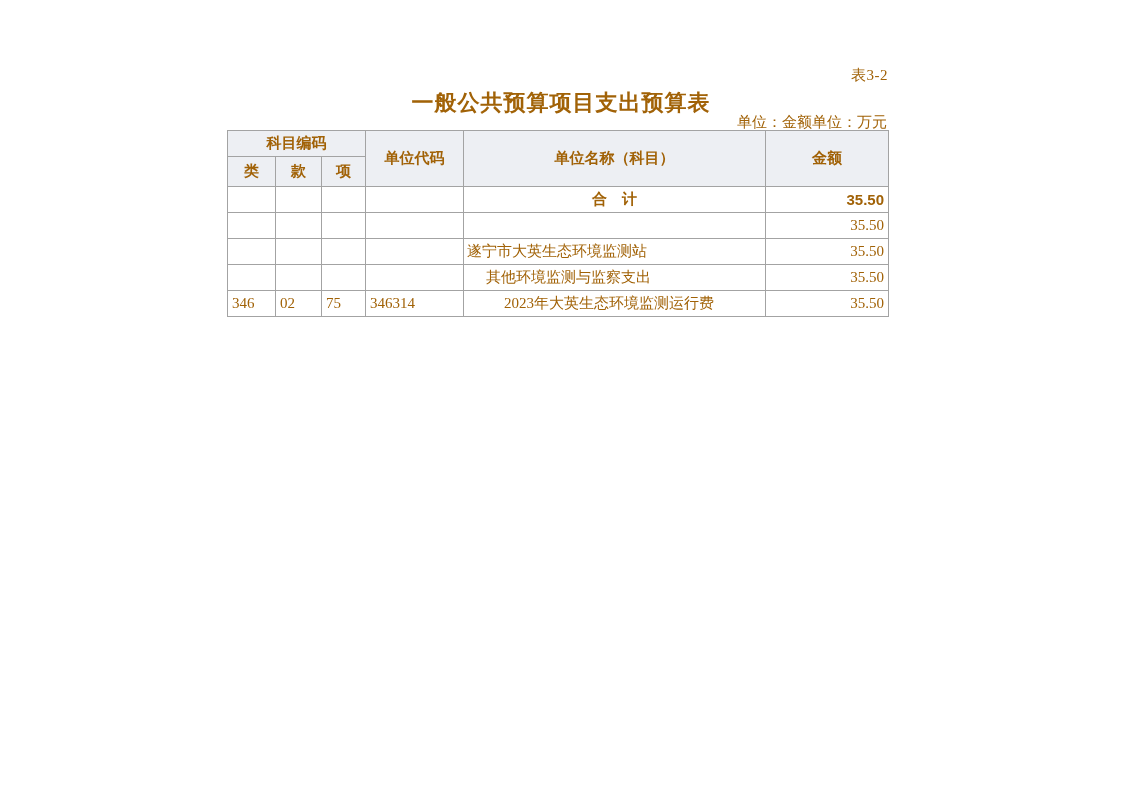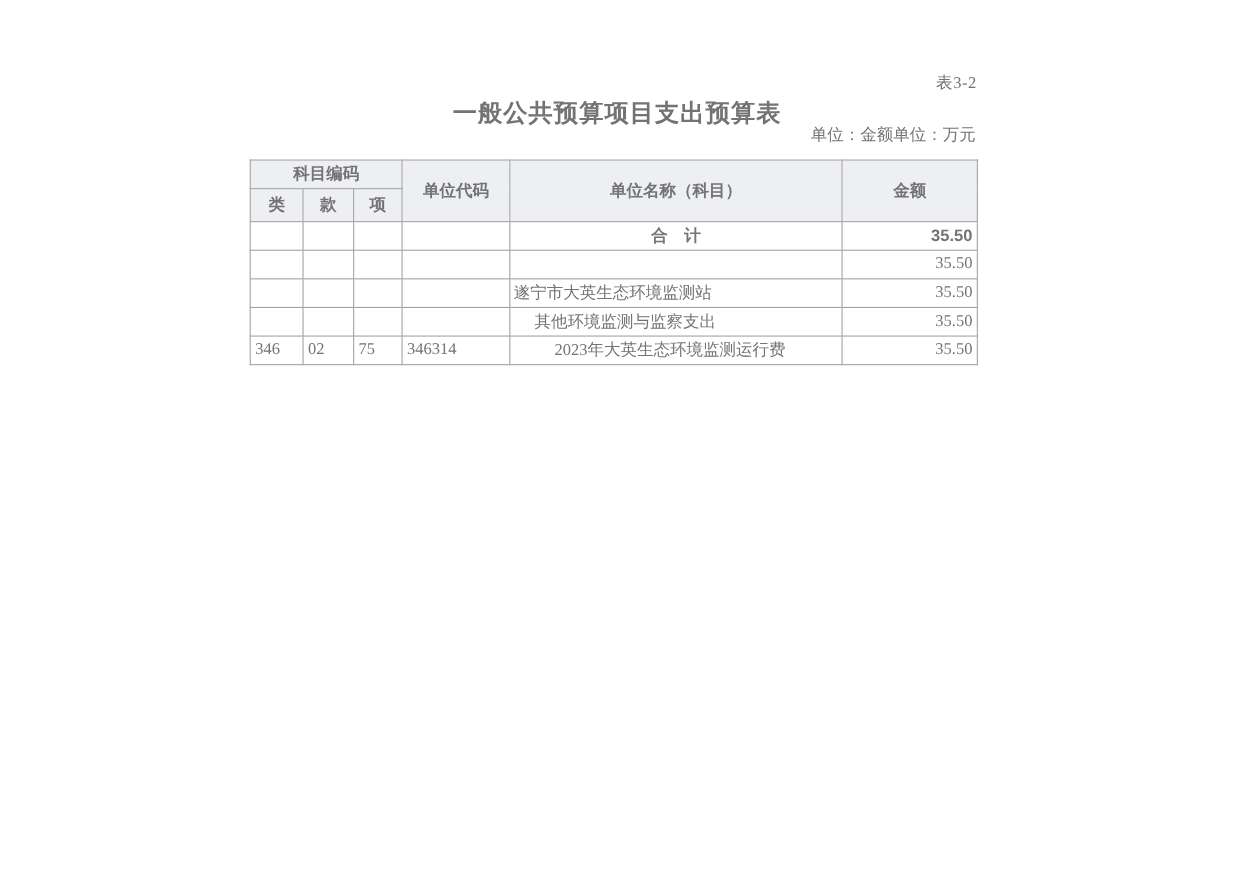--- a/index.html
+++ b/index.html
@@ -3,21 +3,21 @@
 <meta charset="utf-8">
 <style>
   * { margin: 0; padding: 0; box-sizing: border-box; }
   html, body { background: #ffffff; }
   .page {
     position: relative;
     width: 1122px;
     height: 793px;
     background: #ffffff;
     font-family: "Liberation Serif", "DejaVu Serif", serif;
-    color: #737373;
+    color: #a16207;
     overflow: hidden;
   }
   .doc-label {
     position: absolute;
     top: 66px;
     right: 234px;
     font-size: 15px;
     letter-spacing: 0.5px;
   }
   .doc-title {
@@ -35,21 +35,21 @@
     position: absolute;
     top: 113px;
     left: 228px;
     width: 659px;
     display: flex;
     justify-content: flex-end;
     font-size: 15px;
   }
   table.budget {
     position: absolute;
-    top: 145px;
+    top: 130px;
     left: 227px;
     width: 661px;
     border-collapse: collapse;
     table-layout: fixed;
   }
   table.budget col.c-class   { width: 48px; }
   table.budget col.c-section { width: 46px; }
   table.budget col.c-item    { width: 44px; }
   table.budget col.c-code    { width: 98px; }
   table.budget col.c-name    { width: 302px; }

